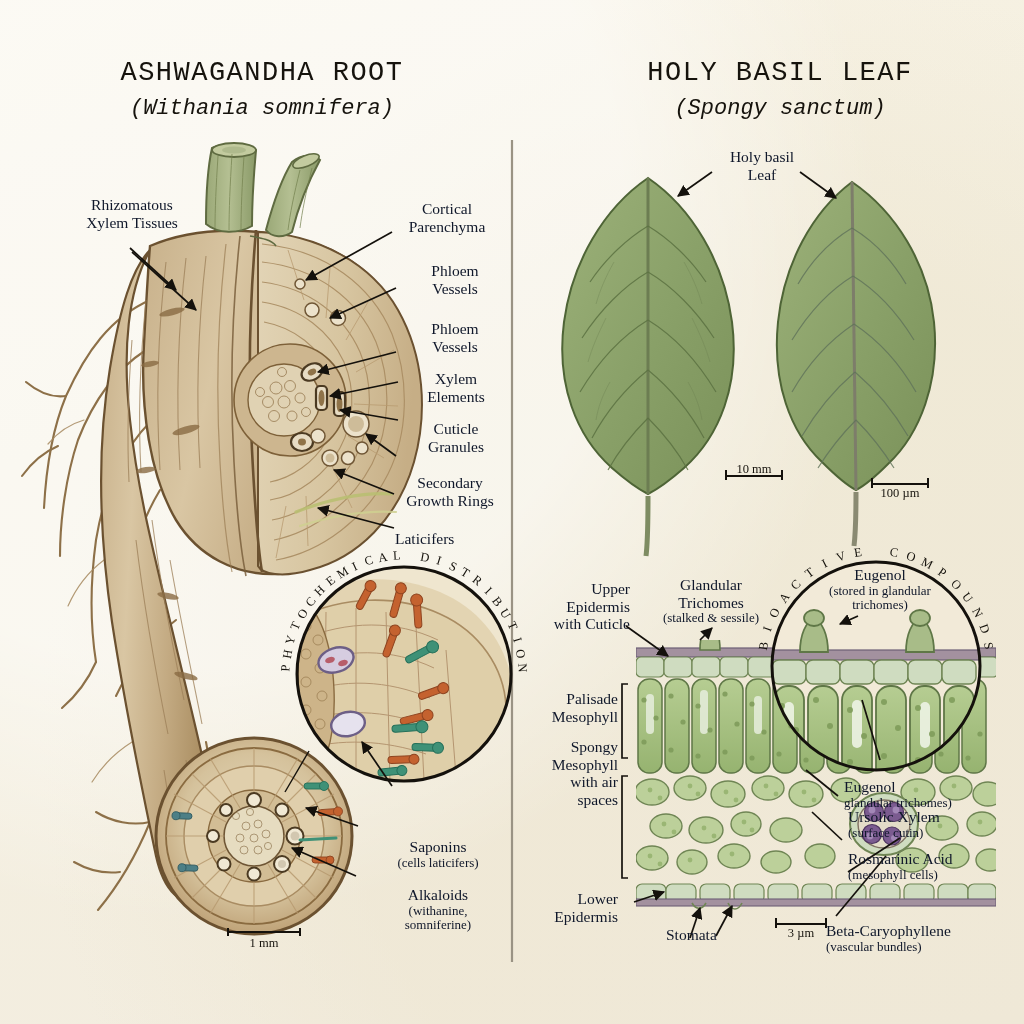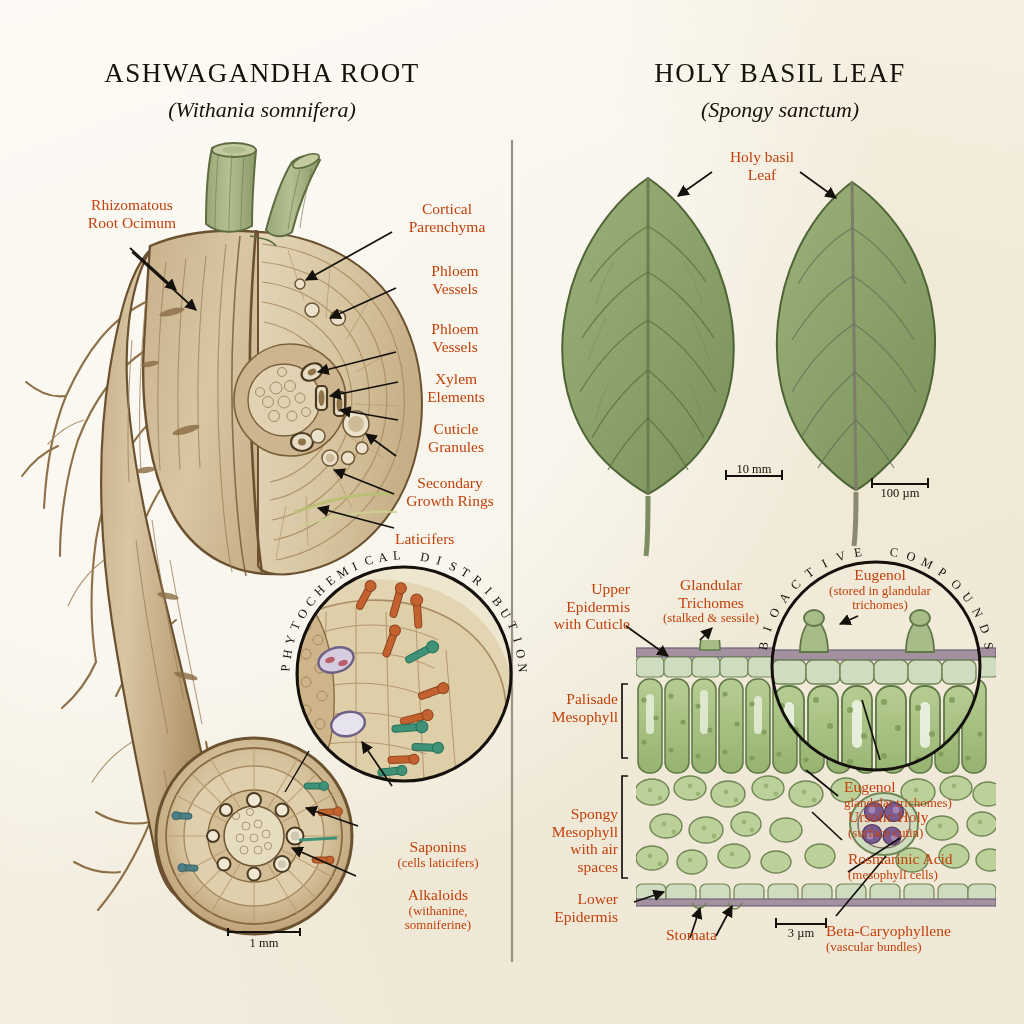--- a/index.html
+++ b/index.html
@@ -14,25 +14,25 @@
   .paper-grain{
     position:absolute;inset:0;
     background:
       radial-gradient(circle at 18% 22%, rgba(255,255,255,.55) 0 38%, rgba(0,0,0,0) 60%),
       radial-gradient(circle at 78% 72%, rgba(236,228,206,.5) 0 42%, rgba(0,0,0,0) 70%),
       linear-gradient(160deg,#f8f3e6 0%,#f4efdf 45%,#f2ece0 100%);
     pointer-events:none;
   }
   svg.layer{position:absolute;left:0;top:0;width:1024px;height:1024px;overflow:visible;}
 
-  .ttl{position:absolute;text-align:center;white-space:nowrap;}
+  .ttl{position:absolute;text-align:center;white-space:nowrap;font-family:Liberation Mono, monospace;}
   .ttl .main{font-size:27px;letter-spacing:.055em;font-weight:400;}
   .ttl .sci{font-size:22px;font-style:italic;margin-top:8px;}
 
-  .lbl{position:absolute;font-size:15.5px;line-height:1.14;color:#c2410c;}
+  .lbl{position:absolute;font-size:15.5px;line-height:1.14;color:#0f172a;}
   .lbl.c{text-align:center;}
   .lbl.r{text-align:right;}
   .lbl .sub{font-size:13px;display:block;line-height:1.12;}
   .scale-txt{position:absolute;font-size:12.5px;text-align:center;}
   .arcword{position:absolute;font-size:12.5px;letter-spacing:.02em;
            transform-origin:center center;white-space:nowrap;}
 </style>
 </head>
 <body>
 
@@ -756,21 +756,21 @@
     <div class="main">ASHWAGANDHA ROOT</div>
     <div class="sci">(Withania somnifera)</div>
   </div>
   <div class="ttl" style="left:570px;top:58px;width:420px;">
     <div class="main">HOLY BASIL LEAF</div>
     <div class="sci">(Spongy sanctum)</div>
   </div>
 
   <div class="lbl c" style="left:52px;top:196px;width:160px;">
     <div>Rhizomatous</div>
-    <div>Root Ocimum</div>
+    <div>Xylem Tissues</div>
   </div>
   <div class="lbl c" style="left:382px;top:200px;width:130px;">
     <div>Cortical</div>
     <div>Parenchyma</div>
   </div>
   <div class="lbl c" style="left:400px;top:262px;width:110px;">
     <div>Phloem</div>
     <div>Vessels</div>
   </div>
   <div class="lbl c" style="left:400px;top:320px;width:110px;">
@@ -820,21 +820,21 @@
   </div>
   <div class="lbl c" style="left:632px;top:576px;width:158px;">
     <div>Glandular</div>
     <div>Trichomes</div>
     <span class="sub">(stalked &amp; sessile)</span>
   </div>
   <div class="lbl r" style="left:518px;top:690px;width:100px;">
     <div>Palisade</div>
     <div>Mesophyll</div>
   </div>
-  <div class="lbl r" style="left:512px;top:805px;width:106px;">
+  <div class="lbl r" style="left:512px;top:738px;width:106px;">
     <div>Spongy</div>
     <div>Mesophyll</div>
     <div>with air</div>
     <div>spaces</div>
   </div>
   <div class="lbl r" style="left:518px;top:890px;width:100px;">
     <div>Lower</div>
     <div>Epidermis</div>
   </div>
   <div class="lbl" style="left:666px;top:926px;">Stomata</div>
@@ -843,21 +843,21 @@
     <div class="big">Eugenol</div>
     <span class="sub">(stored in glandular</span>
     <span class="sub">trichomes)</span>
   </div>
 
   <div class="lbl" style="left:844px;top:778px;width:180px;">
     <div>Eugenol</div>
     <span class="sub">glandular trichomes)</span>
   </div>
   <div class="lbl" style="left:848px;top:808px;width:170px;">
-    <div>Ursolic Holy</div>
+    <div>Ursolic Xylem</div>
     <span class="sub">(surface cutin)</span>
   </div>
   <div class="lbl" style="left:848px;top:850px;width:180px;">
     <div>Rosmarinic Acid</div>
     <span class="sub">(mesophyll cells)</span>
   </div>
   <div class="lbl" style="left:826px;top:922px;width:200px;">
     <div>Beta-Caryophyllene</div>
     <span class="sub">(vascular bundles)</span>
   </div>

